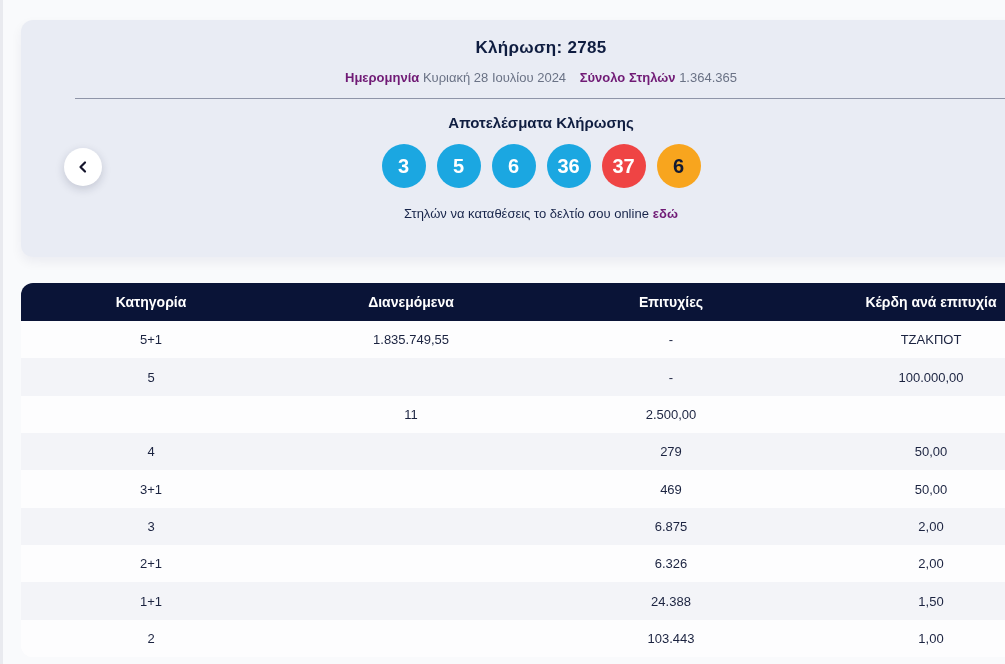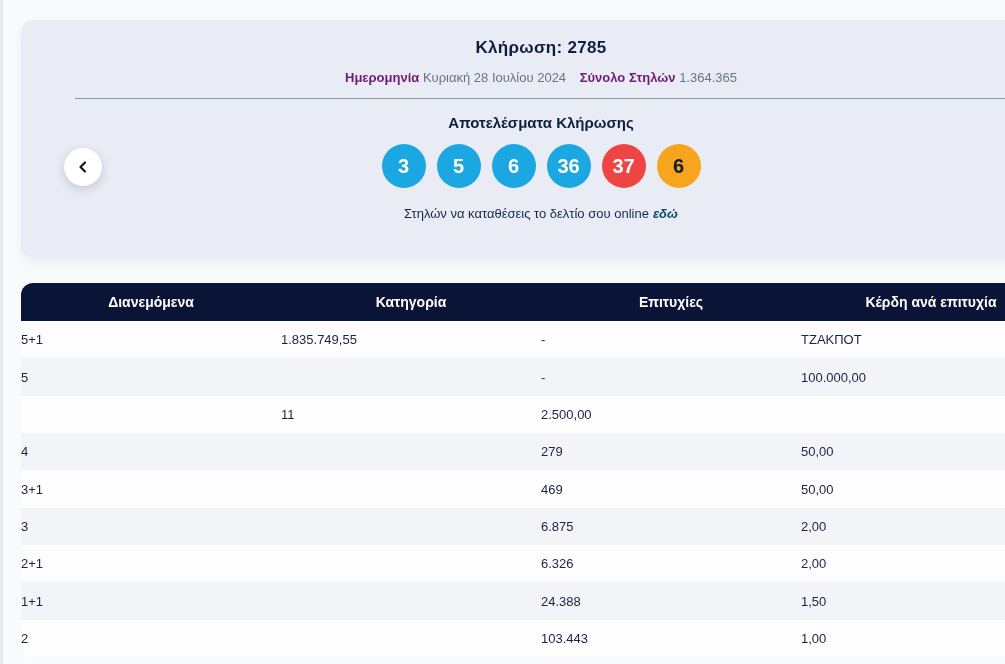--- a/index.html
+++ b/index.html
@@ -35,21 +35,21 @@
 
   .balls { margin-top:13px; display:flex; justify-content:center; gap:11px; }
   .ball {
     width:44px; height:44px; border-radius:50%;
     display:flex; align-items:center; justify-content:center;
     color:#ffffff; font-size:20px; font-weight:bold;
   }
   .ball.joker { color:#131a32; }
 
   .online { margin-top:18px; font-size:13px; color:#18254a; }
-  .online-link { font-weight:bold; color:#0c4a6e; margin-left:4px; cursor:pointer; text-decoration:none;font-style:italic; }
+  .online-link { font-weight:bold; color:#701a75; margin-left:4px; cursor:pointer; text-decoration:none; }
 
   
   .prev-btn {
     position:absolute; left:61px; top:148px;
     width:38px; height:38px; border-radius:50%;
     background:#ffffff;
     box-shadow:0 3px 10px rgba(20,25,60,.18);
     display:flex; align-items:center; justify-content:center;
     cursor:pointer; z-index:5;
   }
@@ -66,21 +66,21 @@
     display:flex; height:38px; align-items:center;
     background:#0a1437; color:#ffffff;
     font-size:14px; font-weight:bold;
   }
   .th { width:260px; text-align:center; }
   .trow {
     display:flex; height:37.35px; align-items:center;
     font-size:13px; color:#1b2340; background:#fdfdfe;
   }
   .trow:nth-child(even) { background:#f3f4f8; }
-  .td { width:260px; }
+  .td { width:260px; text-align:center; }
 </style>
 </head>
 <body>
 
 <div class="card">
   <div class="card-title">Κλήρωση: 2785</div>
 
   <div class="meta-line">
     <span class="lbl">Ημερομηνία</span>
     <span>Κυριακή 28 Ιουλίου 2024</span>
@@ -107,22 +107,22 @@
 </div>
 
 <div class="prev-btn">
   <svg width="12" height="14" viewBox="0 0 12 14">
     <polyline points="8,2.5 3.5,7 8,11.5" fill="none" stroke="#14142b" stroke-width="2.2" stroke-linecap="round" stroke-linejoin="round"></polyline>
   </svg>
 </div>
 
 <div class="table-wrap">
   <div class="thead" id="thead">
+      <div class="th">Κατηγορία</div>
       <div class="th">Διανεμόμενα</div>
-      <div class="th">Κατηγορία</div>
       <div class="th">Επιτυχίες</div>
       <div class="th">Κέρδη ανά επιτυχία</div>
     </div>
   <div id="tbody">
       <div class="trow">
         <div class="td">5+1</div>
         <div class="td">1.835.749,55</div>
         <div class="td">-</div>
         <div class="td">ΤΖΑΚΠΟΤ</div>
       </div>

